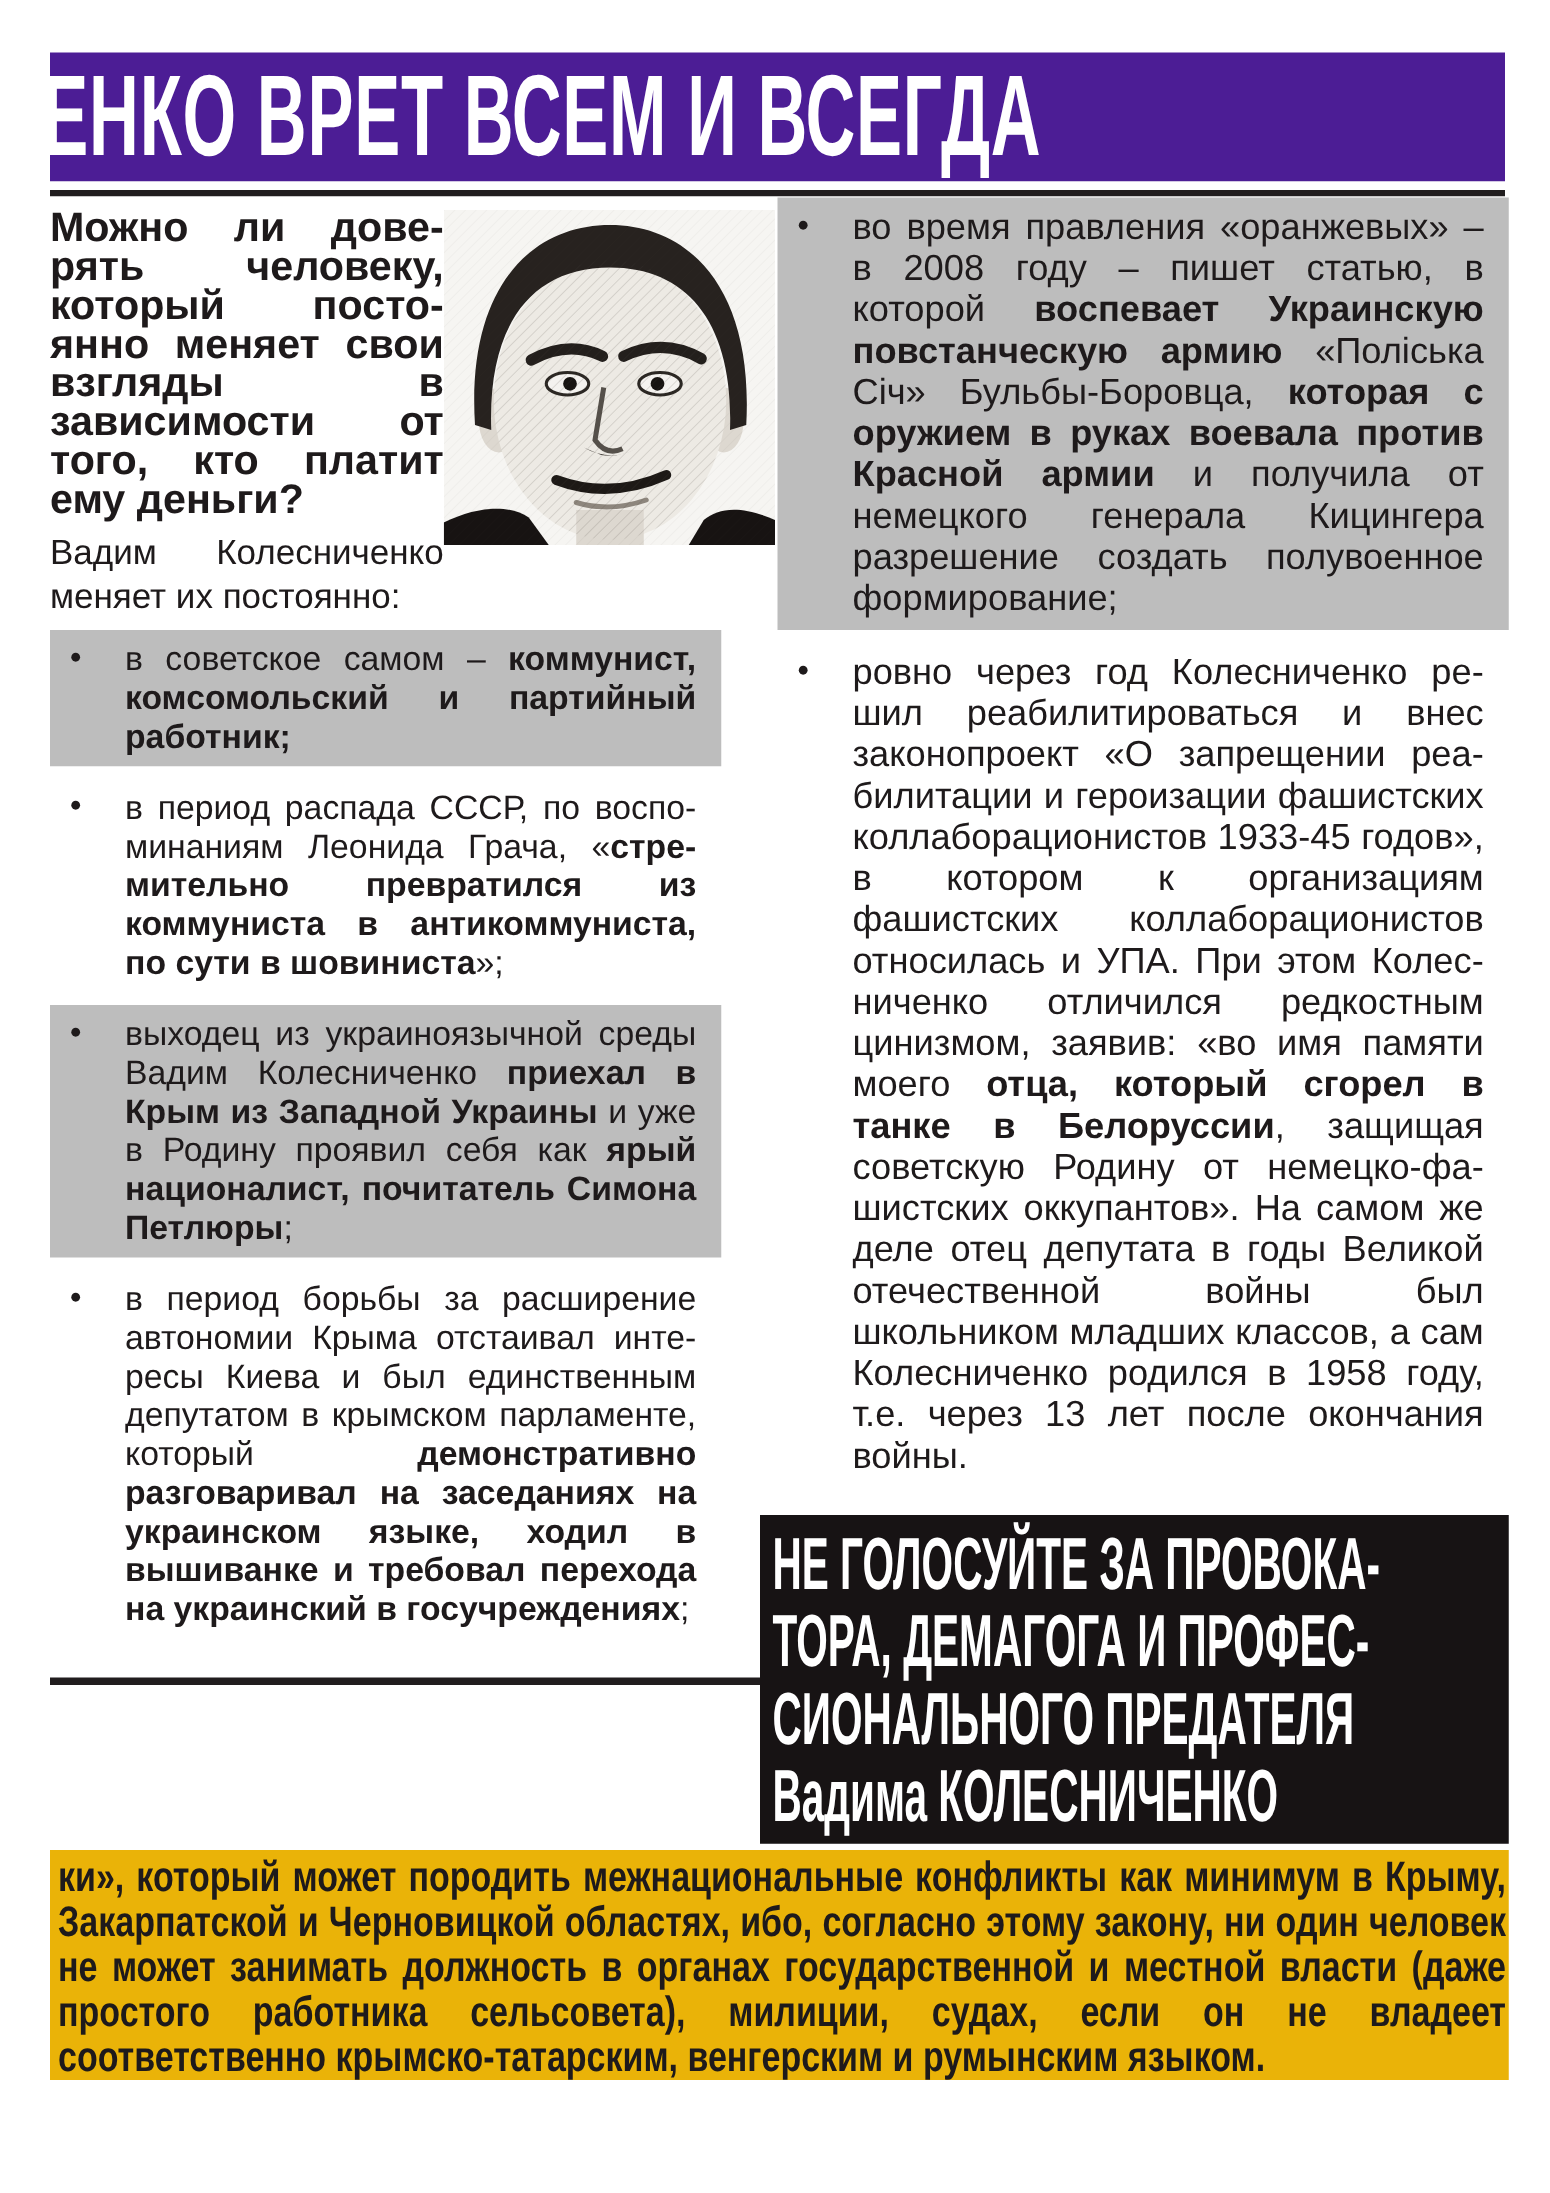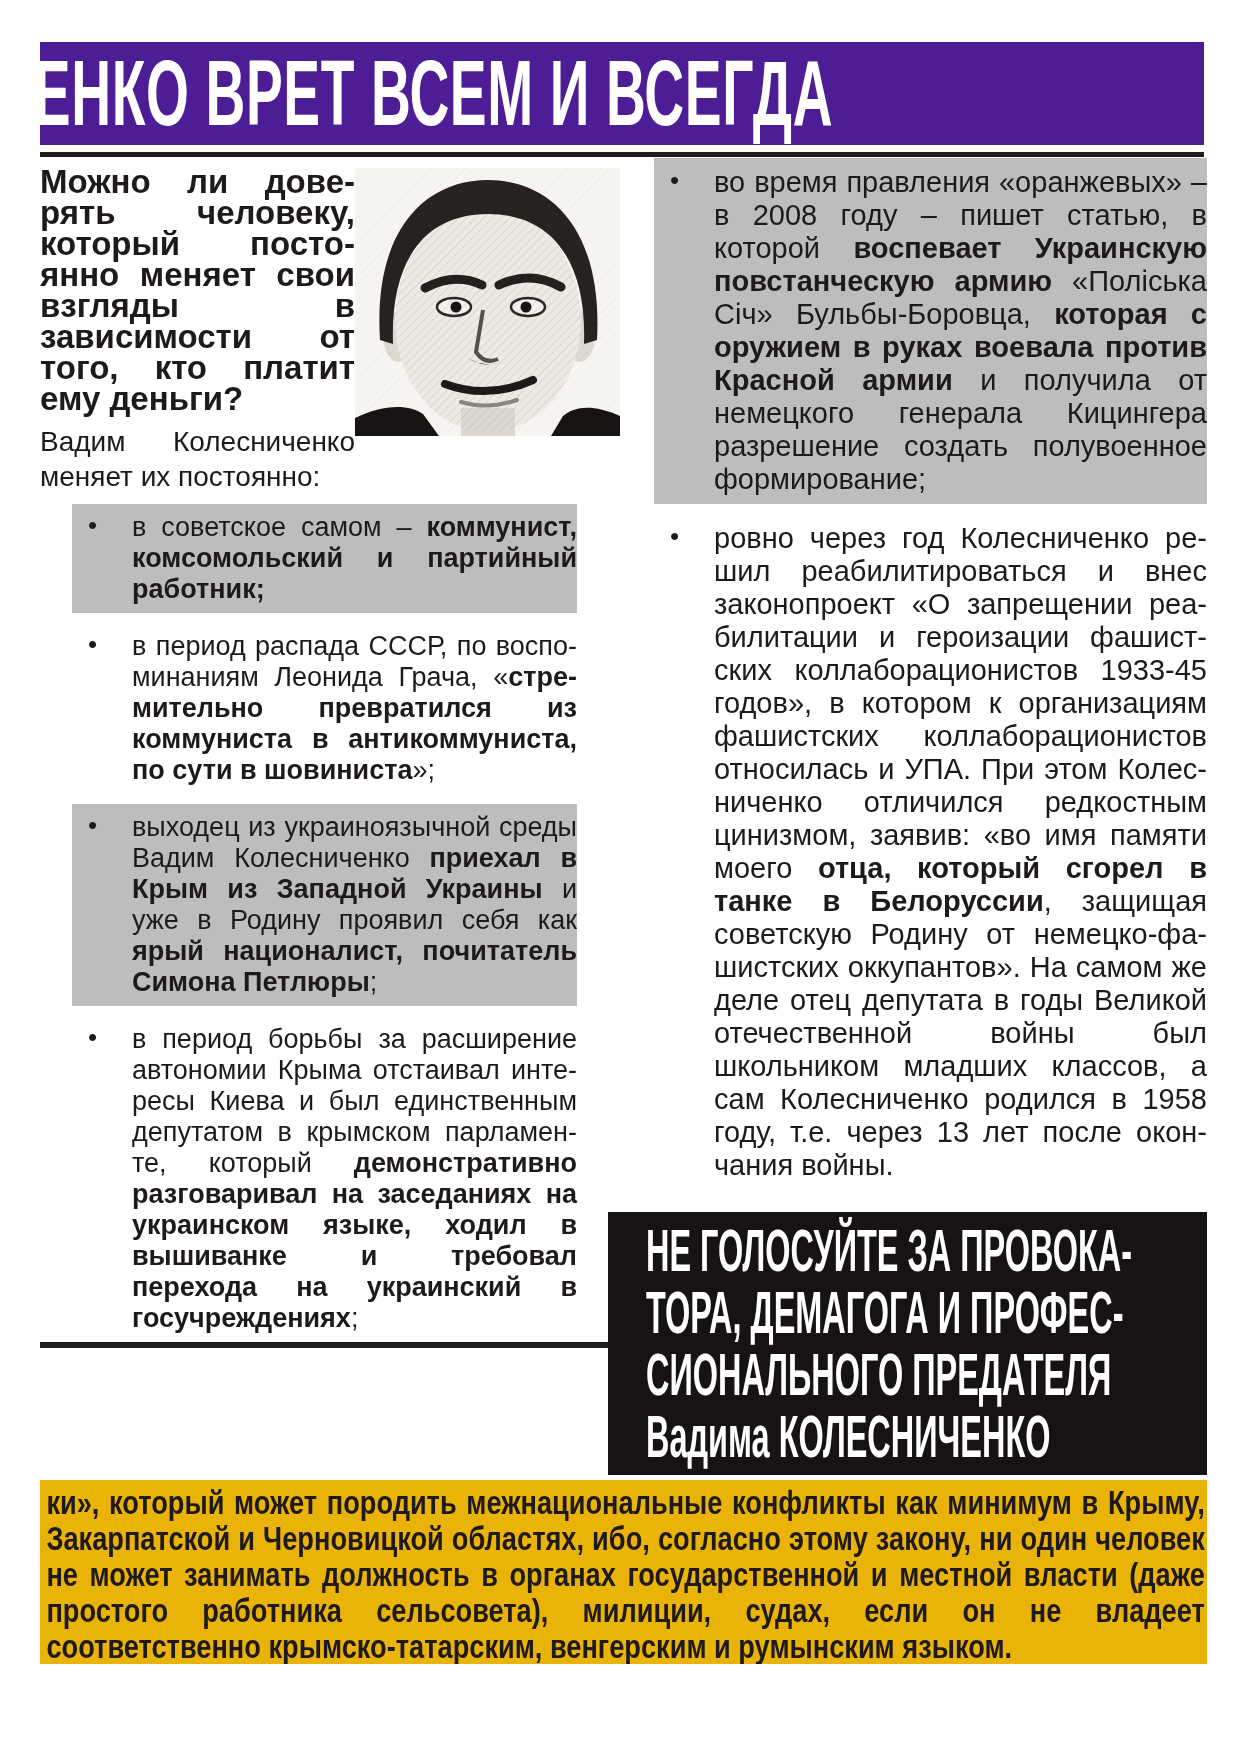--- a/index.html
+++ b/index.html
@@ -16,22 +16,22 @@
 
   
   .left-col{left:40px;top:166px;width:537px;text-align:justify;}
   .right-col{left:622px;top:158px;width:585px;text-align:justify;}
 
   .photo-spacer{float:right;width:222px;height:270px;}
 
   .intro-question{font-weight:bold;font-size:33px;line-height:31px;hyphens:manual;}
   .intro-lead{font-size:28px;line-height:35px;margin-top:10px;hyphens:manual;}
 
-  .bullet{position:relative;padding:8px 0 8px 60px;font-size:27px;line-height:31px;
-          margin-top:10px;hyphens:manual;margin-left:32px;}
+  .bullet{position:relative;padding:8px 20px 8px 60px;font-size:27px;line-height:31px;
+          margin-top:10px;hyphens:manual;}
   .right-col .bullet{font-size:29px;line-height:33px;margin-top:10px;}
   .right-col .bullet:first-child{margin-top:0;}
   .bullet::before{content:"\2022";position:absolute;left:16px;top:6px;font-size:26px;}
   .bullet.gray{background:#bdbdbd;}
   .bullet b{font-weight:bold;}
 
   
   .photo{left:355px;top:168px;width:265px;height:268px;}
 
   
@@ -40,21 +40,21 @@
   .bottom-left .cond-par{width:700px;transform:scaleX(0.80);transform-origin:left top;
         font-weight:bold;font-size:33px;line-height:32px;text-align:justify;padding:2px 4px 0 8px;
         hyphens:manual;}
   .bottom-full{left:40px;top:1480px;width:1167px;height:184px;background:#eab308;overflow:hidden;}
   .bottom-full .cond-par{width:1448px;transform:scaleX(0.80);transform-origin:left top;
         font-weight:bold;font-size:34px;line-height:36px;text-align:justify;padding:4px 4px 0 8px;
         hyphens:manual;}
 
   
   .no-vote{left:608px;top:1212px;width:599px;height:263px;background:#171314;
-           display:flex;flex-direction:column;justify-content:center;padding-left:38px;
+           display:flex;flex-direction:column;justify-content:center;padding-left:10px;
            box-sizing:border-box;overflow:hidden;}
   .nv-line{white-space:nowrap;color:#ffffff;font-weight:bold;font-size:59px;line-height:62px;
            transform:scaleX(0.55);transform-origin:left center;}
 
   
   .phone-bar{left:40px;top:1669px;width:1167px;height:66px;background:#211d1e;color:#ffffff;
              display:flex;align-items:center;justify-content:center;font-size:29px;white-space:pre;}
 </style>
 </head>
 <body>

